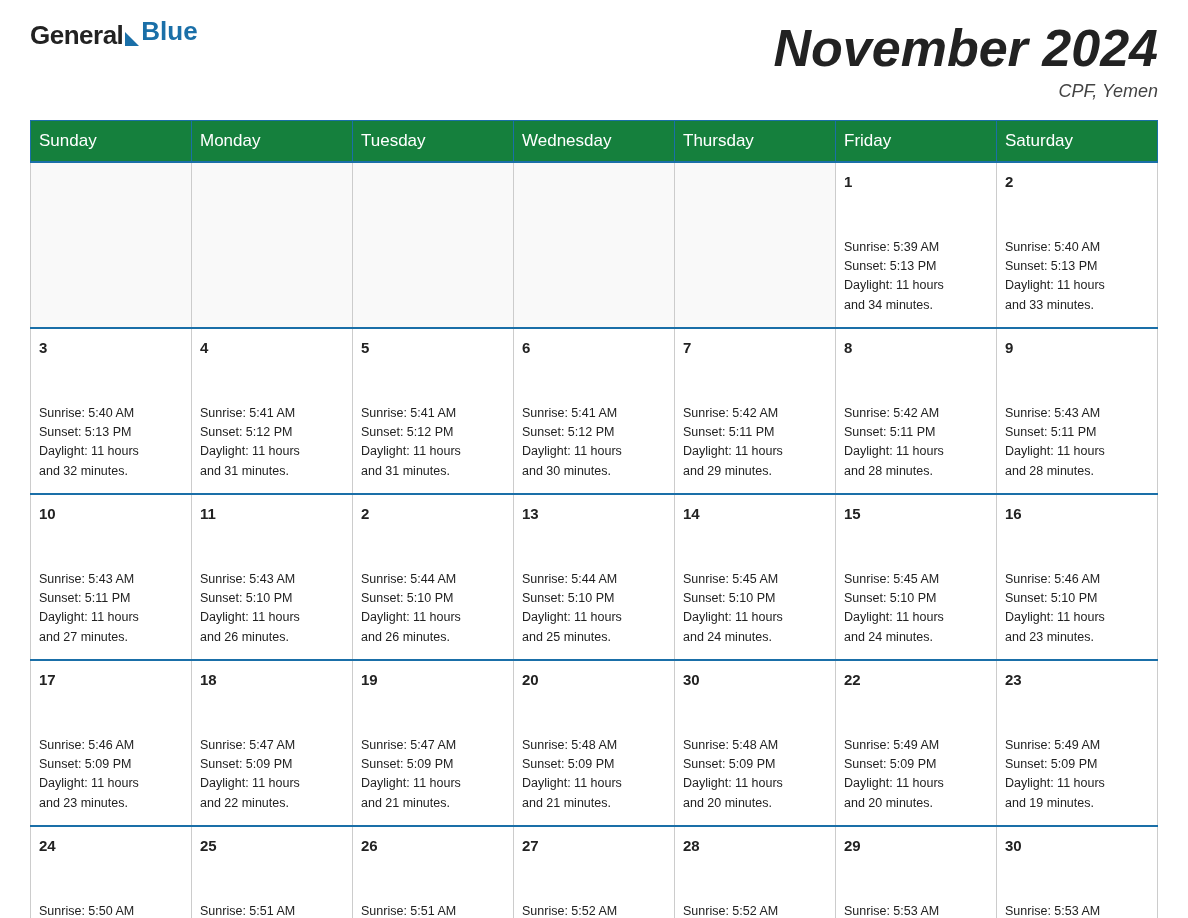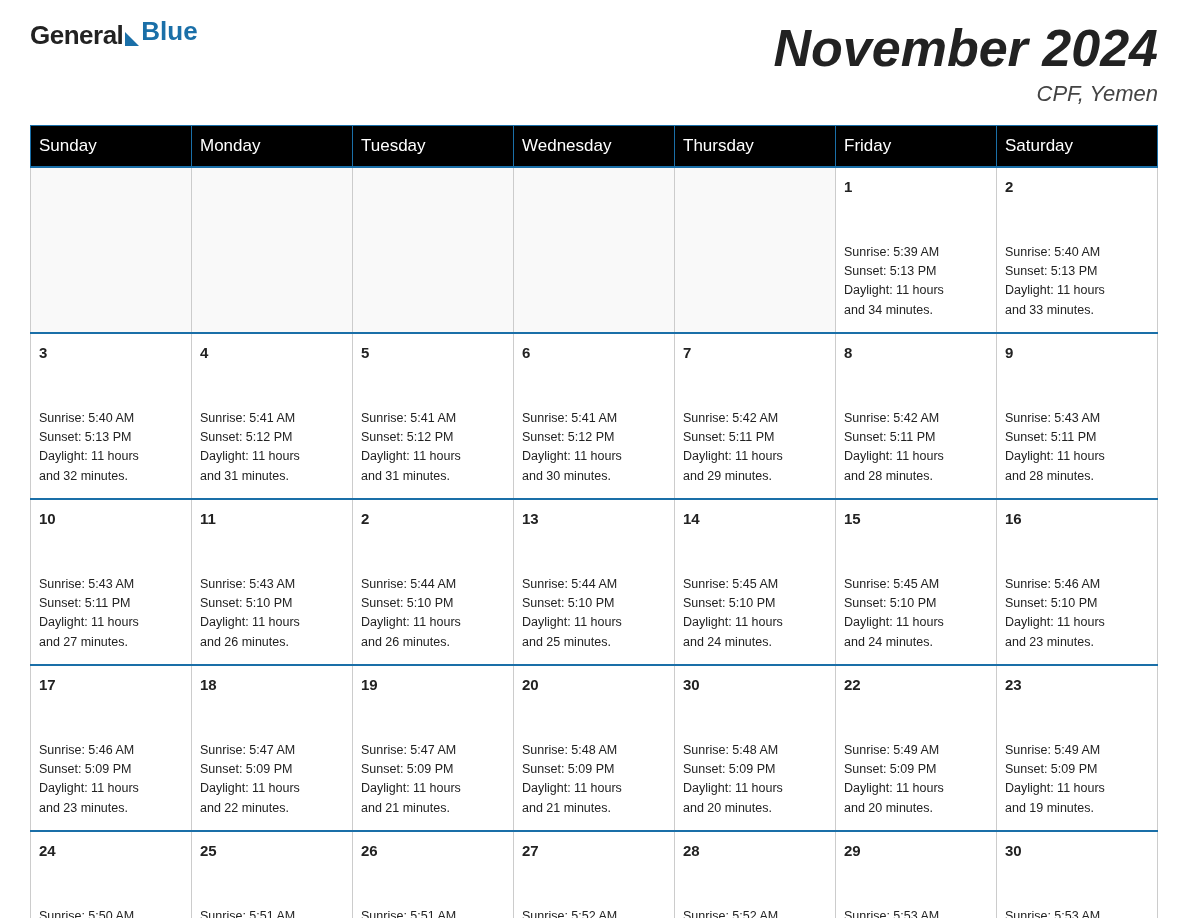--- a/index.html
+++ b/index.html
@@ -52,30 +52,30 @@
       text-align: right;
       font-style: italic;
     }
     .title-main {
       font-size: 52px;
       font-weight: bold;
       color: #222;
       line-height: 1.1;
     }
     .title-sub {
-      font-size: 22px;
+      font-size: 18px;
       color: #444;
       margin-top: 4px;
     }
     .calendar {
       width: 100%;
       border-collapse: collapse;
     }
     .calendar thead tr th {
-      background-color: #000000;
+      background-color: #15803d;
       color: #fff;
       font-size: 17px;
       font-weight: normal;
       padding: 10px 8px;
       text-align: left;
       border: 1px solid #1a6fa8;
     }
     .calendar tbody tr {
       border-top: 2px solid #1a6fa8;
     }

